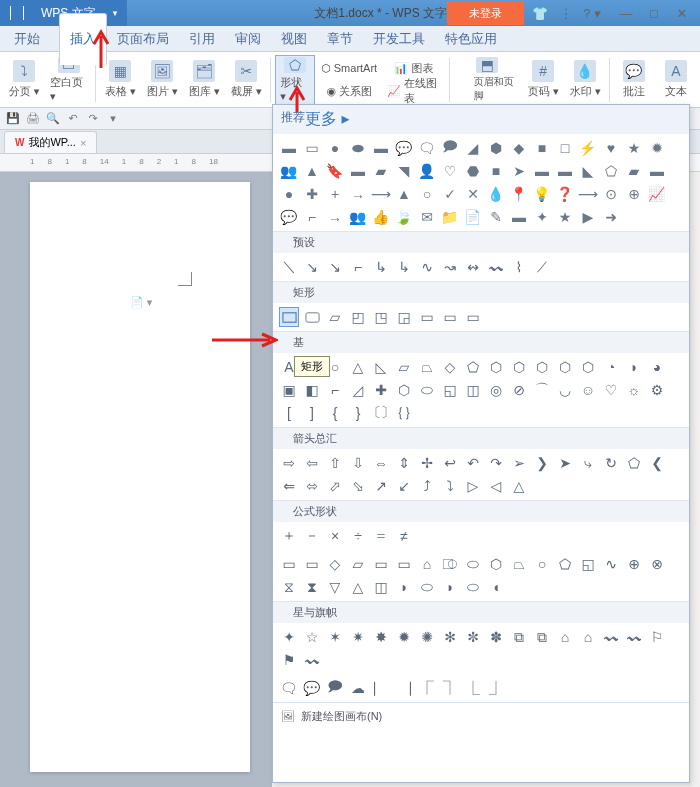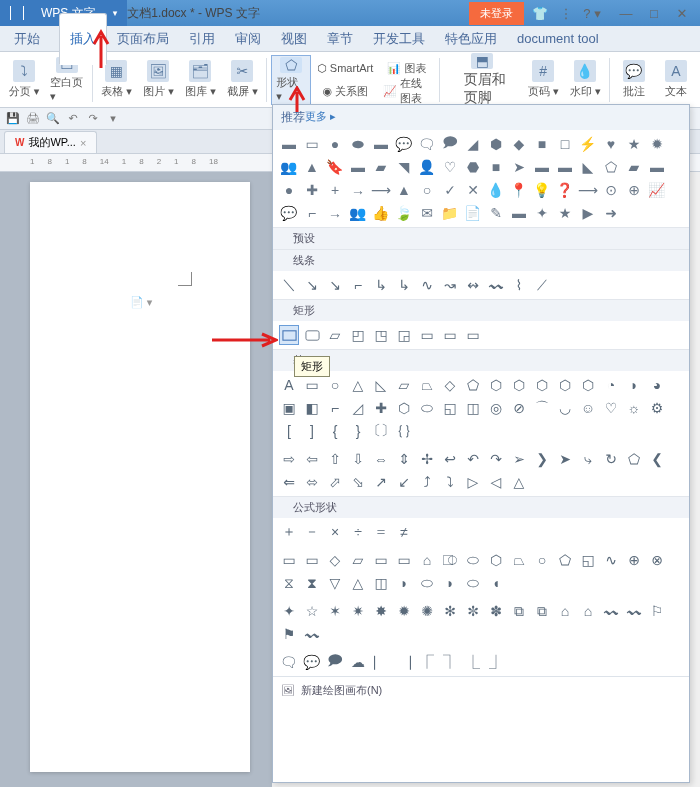--- a/index.html
+++ b/index.html
@@ -1,22 +1,22 @@
 <!DOCTYPE html>
 <html><head>
 <meta charset="utf-8">
 <style>
 * { box-sizing: border-box; margin: 0; padding: 0; }
 body { font-family: "Microsoft YaHei", sans-serif; font-size: 12px; background: #f0f0f0; width: 700px; height: 787px; overflow: hidden; position: relative; }
 .titlebar { height: 26px; background: linear-gradient(#5c9bd5,#4a8bc8); display: flex; align-items: center; color: #fff; position: relative; }
 .titlebar .apptag { background: #3a7ac0; height: 32px; padding: 0 10px; display: flex; align-items: center; gap: 17px; }
 .titlebar .apptag .wicon { width: 14px; height: 14px; border: 1.5px solid #fff; border-top: none; border-bottom: none; }
 .titlebar .apptag .drop { font-size: 9px; }
-.titlebar .docname { flex: 1; text-align: left; font-size: 12px; color: #444; }
-.titlebar .login { background: #f56a3e; color: #fff; padding: 4px 11px; font-size: 11px; }
+.titlebar .docname { flex: 1; text-align: right; font-size: 12px; color: #444; }
+.titlebar .login { background: #f56a3e; color: #fff; padding: 4px 22px; font-size: 11px; }
 .titlebar .winbtns { display: flex; gap: 8px; padding: 0 8px; color: #666; }
 .titlebar .winbtn { width: 20px; text-align: center; cursor: pointer; font-size: 13px; }
 .titlebar .smallicons { display:flex; gap:6px; padding:0 6px; color:#666; font-size:11px;}
 .menubar { height: 26px; background: #e8eef5; display: flex; align-items: center; padding: 0 4px; border-bottom: 1px solid #c8d0da; position: relative; z-index: 5;}
 .menubar .mitem { padding: 16px 10px; color: #4a6a9a; cursor: pointer; font-size: 13px; text-align: center; }
 .menubar .mitem.active { background: #fff; border: 1px solid #c8d0da; border-bottom: 1px solid #fff; border-radius: 3px 3px 0 0; color: #2a6ab8; margin-left: 9px; }
 .ribbon { height: 56px; background: #fff; border-bottom: 1px solid #c8d0da; display: flex; align-items: center; padding: 2px 4px; gap: 2px; position: relative; z-index: 4;}
 .ribbon .rbtn { display: flex; flex-direction: column; align-items: center; justify-content: center; padding: 2px 4px; cursor: pointer; color: #555; font-size: 11px; min-width: 40px; height: 50px; }
 .ribbon .rbtn.small { min-width: auto; flex-direction: row; height: 22px; gap: 3px; font-size: 11px;}
 .ribbon .rbtn.active { background: #e2ecf8; border: 1px solid #8ab0e0; }
@@ -29,21 +29,21 @@
 .tabbar .tab { padding: 3px 10px; font-size: 11px; background: #f6f8fb; border: 1px solid #c8d0da; border-bottom: none; border-radius: 3px 3px 0 0; margin-right: 2px; display:flex; align-items:center; gap:4px;}
 .tabbar .tab .wlogo { color:#e6392f; font-weight:bold; font-size:10px;}
 .ruler { height: 18px; background: #f4f6f9; border-bottom: 1px solid #c8d0da; position: relative; font-size:8px; color:#888;}
 .ruler .marks { position:absolute; left:30px; top:3px; display:flex; gap:13px;}
 .docarea { position: absolute; left: 0; top: 172px; width: 272px; bottom: 0; background: #b0bac6; overflow: hidden;}
 .docarea .page { position:absolute; left:30px; top:10px; width:220px; height:590px; background:#fff; box-shadow:0 1px 4px rgba(0,0,0,.2);}
 .docarea .cursor-mark { position:absolute; left:148px; top:90px; width:14px; height:14px; border-right:1px solid #888; border-bottom:1px solid #888;}
 .docarea .pageicon { position:absolute; left:100px; top:114px; font-size:11px; color:#999;}
 .shapes-panel { position: absolute; left: 272px; top: 104px; right: 10px; bottom: 4px; background: #fff; border: 1px solid #a8b8cc; box-shadow: 2px 2px 6px rgba(0,0,0,.15); overflow-y: auto; z-index: 20;}
 .sp-header { display: flex; padding: 4px 8px; background: #eef3f9; font-size: 12px; color: #4a6a9a; }
-.sp-header .more { color: #3a7ac0; cursor: pointer; font-size:11px;}
+.sp-header .more { color: #3a7ac0; cursor: pointer; font-size:16px;}
 .sp-title { padding: 3px 20px; background: #f0f3f8; font-size: 11px; color: #556; border-top:1px solid #e2e6ec;}
 .sp-grid { display: flex; flex-wrap: wrap; padding: 4px 6px; gap: 3px; }
 .sp-shape { width: 20px; height: 20px; display: flex; align-items: center; justify-content: center; cursor: pointer; color: #5a6a7a; font-size: 14px; }
 .sp-shape.hl { background: #d6e6f8; border: 1px solid #6a9dd8; }
 .sp-shape.filled { color:#6a7888;}
 .sp-shape svg { width: 15px; height: 15px; }
 .sp-footer { padding: 6px 8px; border-top: 1px solid #dde3ea; font-size: 11px; color: #556; cursor: pointer; display:flex; align-items:center; gap:6px;}
 .arrow-red { position: absolute; z-index: 50; pointer-events:none;}
 .arrow-red.a1 { left: 90px; top: 28px; }
 .arrow-red.a2 { left: 286px; top: 86px; }
@@ -76,21 +76,20 @@
 <div class="menubar">
   <div class="mitem">开始</div>
   <div class="mitem active">插入</div>
   <div class="mitem">页面布局</div>
   <div class="mitem">引用</div>
   <div class="mitem">审阅</div>
   <div class="mitem">视图</div>
   <div class="mitem">章节</div>
   <div class="mitem">开发工具</div>
   <div class="mitem">特色应用</div>
-  <div class="mitem">document tool</div>
 </div>
 
 <div class="ribbon">
   <div class="rbtn">
       <div class="ricon">⤵</div>
       <span>分页 ▾</span>
     </div>
   <div class="rbtn">
       <div class="ricon">▭</div>
       <span>空白页 ▾</span>
@@ -133,21 +132,21 @@
         <span>图表</span>
       </div>
     <div class="rbtn small">
         <span>📈</span>
         <span>在线图表</span>
       </div>
   </div>
   <div class="sep"></div>
   <div class="rbtn">
       <div class="ricon">⬒</div>
-      <span style="font-size:14px;margin-left:16px;">页眉和页脚</span>
+      <span style="font-size:10px;margin-left:16px;">页眉和页脚</span>
     </div>
   <div class="rbtn">
       <div class="ricon">#</div>
       <span>页码 ▾</span>
     </div>
   <div class="rbtn">
       <div class="ricon">💧</div>
       <span>水印 ▾</span>
     </div>
   <div class="sep"></div>
@@ -271,21 +270,20 @@
       <span class="sp-shape filled">✎</span>
       <span class="sp-shape filled">▬</span>
       <span class="sp-shape filled">✦</span>
       <span class="sp-shape filled">★</span>
       <span class="sp-shape filled">▶</span>
       <span class="sp-shape filled">➜</span>
   </div>
 
   <div class="sp-title">预设</div>
 
-  <div class="sp-title">线条</div>
   <div class="sp-grid">
     <span class="sp-shape">＼</span>
       <span class="sp-shape">↘</span>
       <span class="sp-shape">↘</span>
       <span class="sp-shape">⌐</span>
       <span class="sp-shape">↳</span>
       <span class="sp-shape">↳</span>
       <span class="sp-shape">∿</span>
       <span class="sp-shape">↝</span>
       <span class="sp-shape">↭</span>
@@ -352,20 +350,21 @@
       <span class="sp-shape">☼</span>
       <span class="sp-shape">⚙</span>
     <span class="sp-shape">[</span>
       <span class="sp-shape">]</span>
       <span class="sp-shape">{</span>
       <span class="sp-shape">}</span>
       <span class="sp-shape">〔〕</span>
       <span class="sp-shape">｛｝</span>
   </div>
 
+  <div class="sp-title">箭头总汇</div>
   <div class="sp-grid">
     <span class="sp-shape">⇨</span>
       <span class="sp-shape">⇦</span>
       <span class="sp-shape">⇧</span>
       <span class="sp-shape">⇩</span>
       <span class="sp-shape">⇔</span>
       <span class="sp-shape">⇕</span>
       <span class="sp-shape">✢</span>
       <span class="sp-shape">↩</span>
       <span class="sp-shape">↶</span>
@@ -423,20 +422,21 @@
       <span class="sp-shape">▽</span>
       <span class="sp-shape">△</span>
       <span class="sp-shape">◫</span>
       <span class="sp-shape">◗</span>
       <span class="sp-shape">⬭</span>
       <span class="sp-shape">◗</span>
       <span class="sp-shape">⬭</span>
       <span class="sp-shape">◖</span>
   </div>
 
+  <div class="sp-title">星与旗帜</div>
   <div class="sp-grid">
     <span class="sp-shape">✦</span>
       <span class="sp-shape">☆</span>
       <span class="sp-shape">✶</span>
       <span class="sp-shape">✷</span>
       <span class="sp-shape">✸</span>
       <span class="sp-shape">✹</span>
       <span class="sp-shape">✺</span>
       <span class="sp-shape">✻</span>
       <span class="sp-shape">✼</span>

